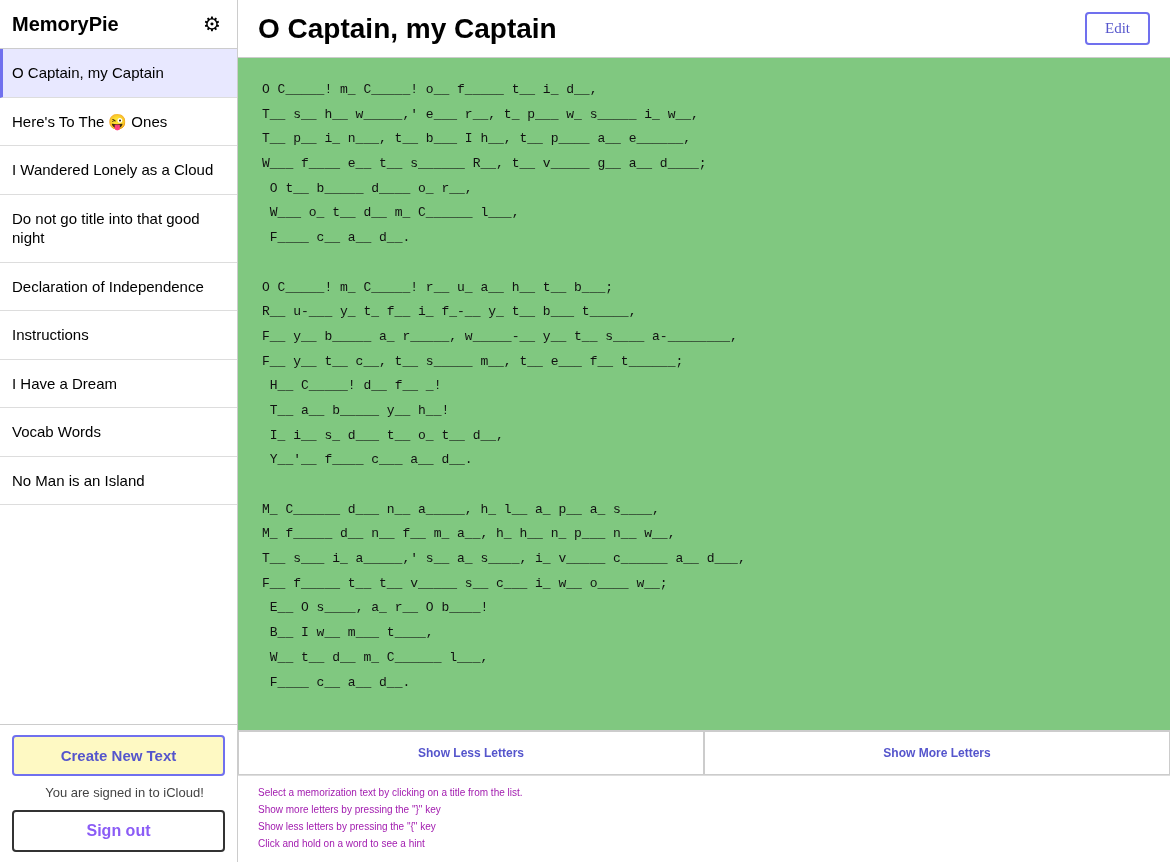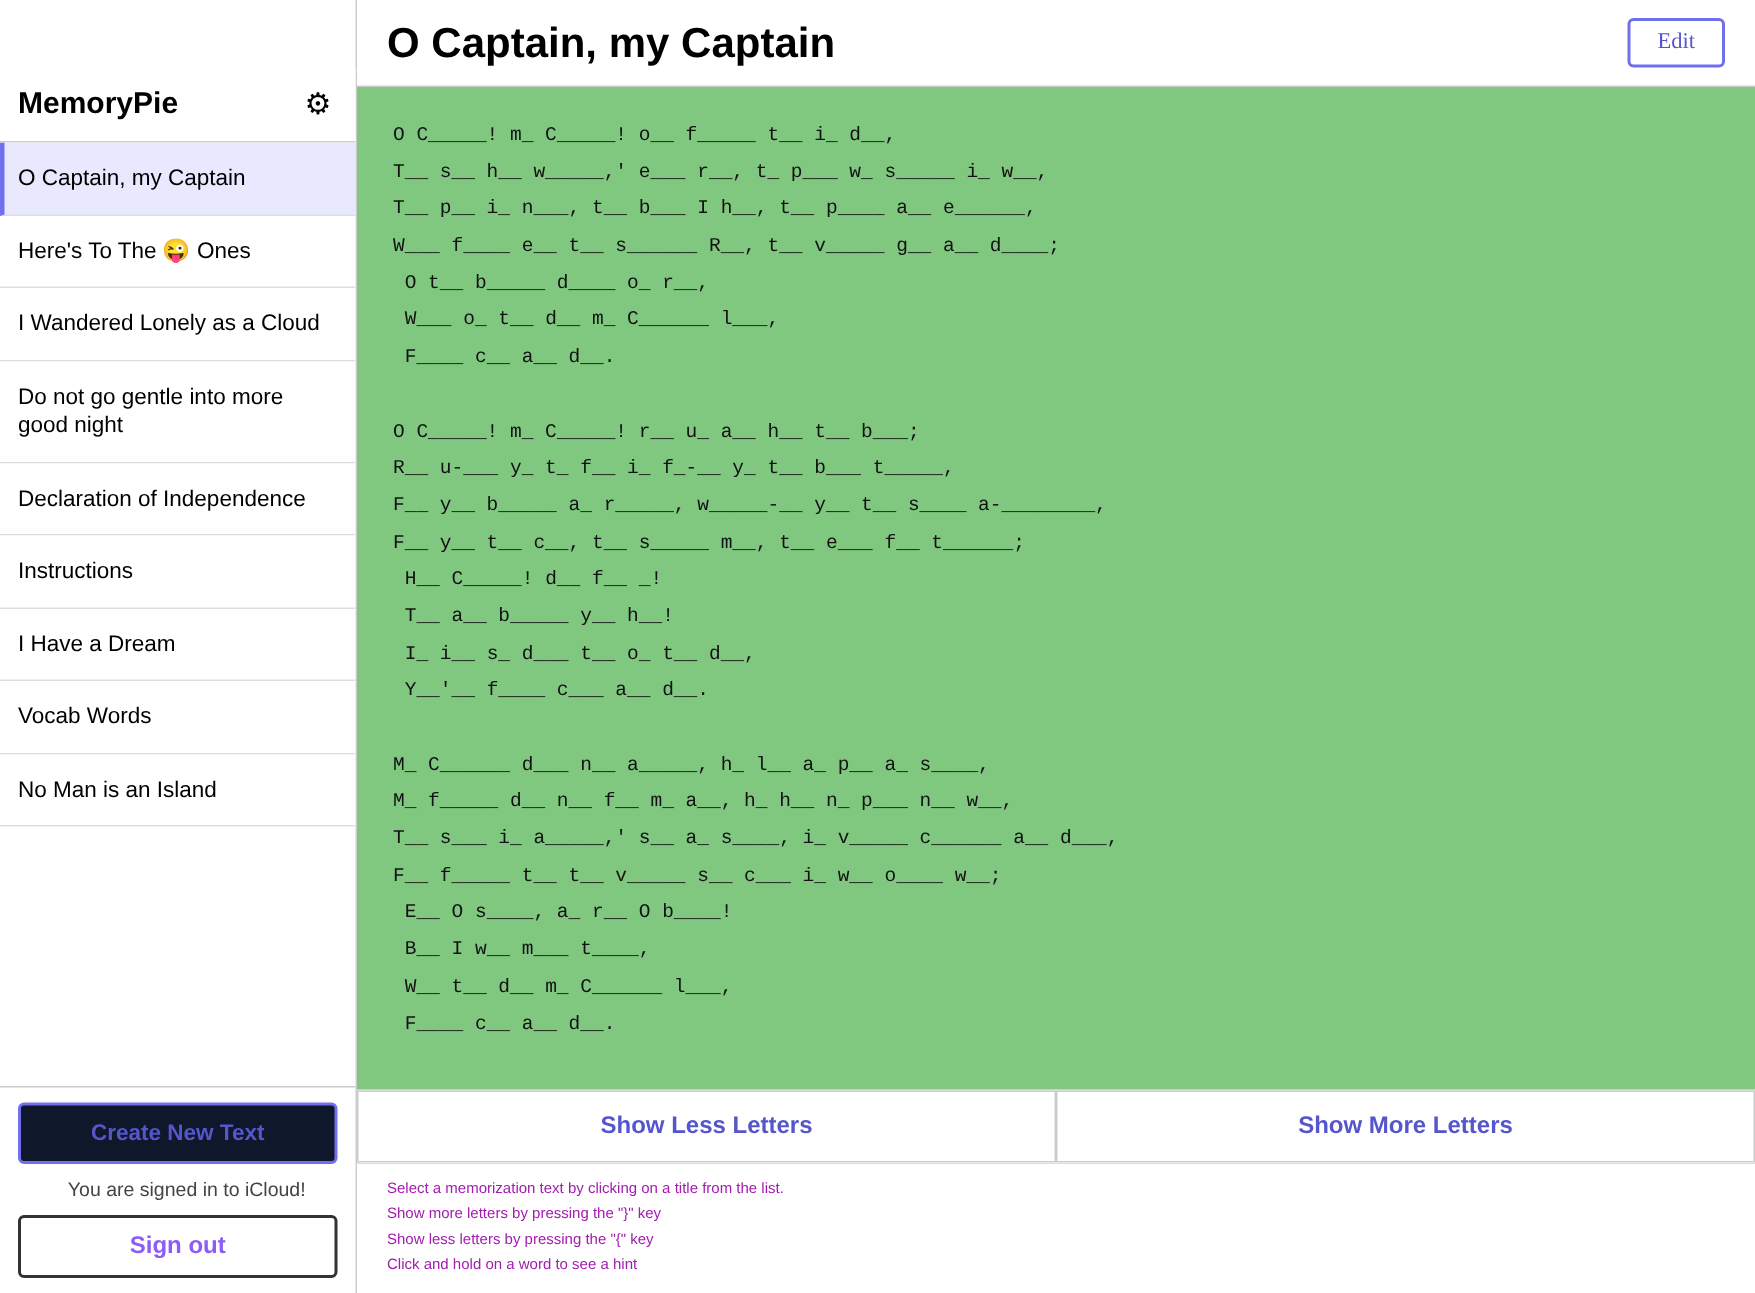--- a/index.html
+++ b/index.html
@@ -22,21 +22,20 @@
       height: 100%;
     }
 
     #sidebar-header {
       display: flex;
       align-items: center;
       justify-content: space-between;
       padding: 10px 12px;
       border-bottom: 1px solid #ccc;
       background: #fff;
-      margin-top: 45px;
     }
 
     #sidebar-title {
       font-size: 20px;
       font-weight: bold;
     }
 
     #gear-btn {
       background: none;
       border: none;
@@ -71,21 +70,21 @@
       display: flex;
       flex-direction: column;
       align-items: center;
       gap: 8px;
     }
 
     #create-new-btn {
       width: 100%;
       padding: 10px;
       border: 2px solid #7070ee;
-      background: #0f172a;
+      background: #fef9c3;
       color: #5555cc;
       font-size: 15px;
       font-weight: bold;
       cursor: pointer;
       border-radius: 4px;
     }
 
     #signed-in-text {
       font-size: 13px;
       color: #444;
@@ -157,21 +156,21 @@
       display: flex;
       border-top: 1px solid #ccc;
     }
 
     .bottom-btn {
       flex: 1;
       padding: 14px;
       border: 1px solid #ccc;
       background: #fff;
       color: #5555cc;
-      font-size: 16px;
+      font-size: 12px;
       font-weight: bold;
       cursor: pointer;
       text-align: center;
     }
 
     .bottom-btn:first-child {
       border-right: 1px solid #ccc;
     }
 
     #instructions-bar {
@@ -191,21 +190,21 @@
     <span id="sidebar-title">MemoryPie</span>
     <button id="gear-btn">
       <span>⚙</span>
     </button>
   </div>
 
   <div id="sidebar-list">
   <div class="sidebar-item active">O Captain, my Captain</div>
       <div class="sidebar-item">Here's To The 😜 Ones</div>
       <div class="sidebar-item">I Wandered Lonely as a Cloud</div>
-      <div class="sidebar-item">Do not go gentle into more good night</div>
+      <div class="sidebar-item">Do not go title into that good night</div>
       <div class="sidebar-item">Declaration of Independence</div>
       <div class="sidebar-item">Instructions</div>
       <div class="sidebar-item">I Have a Dream</div>
       <div class="sidebar-item">Vocab Words</div>
       <div class="sidebar-item">No Man is an Island</div>
     </div>
 
   <div id="sidebar-footer">
     <button id="create-new-btn">Create New Text</button>
     <div id="signed-in-text">You are signed in to iCloud!</div>

